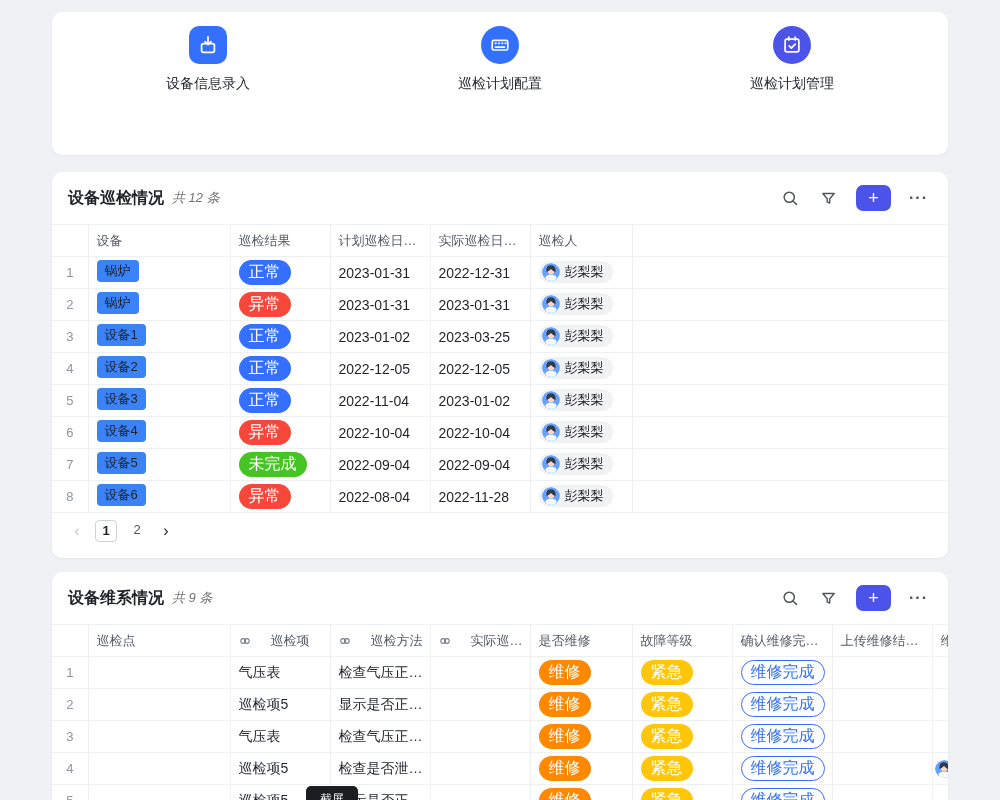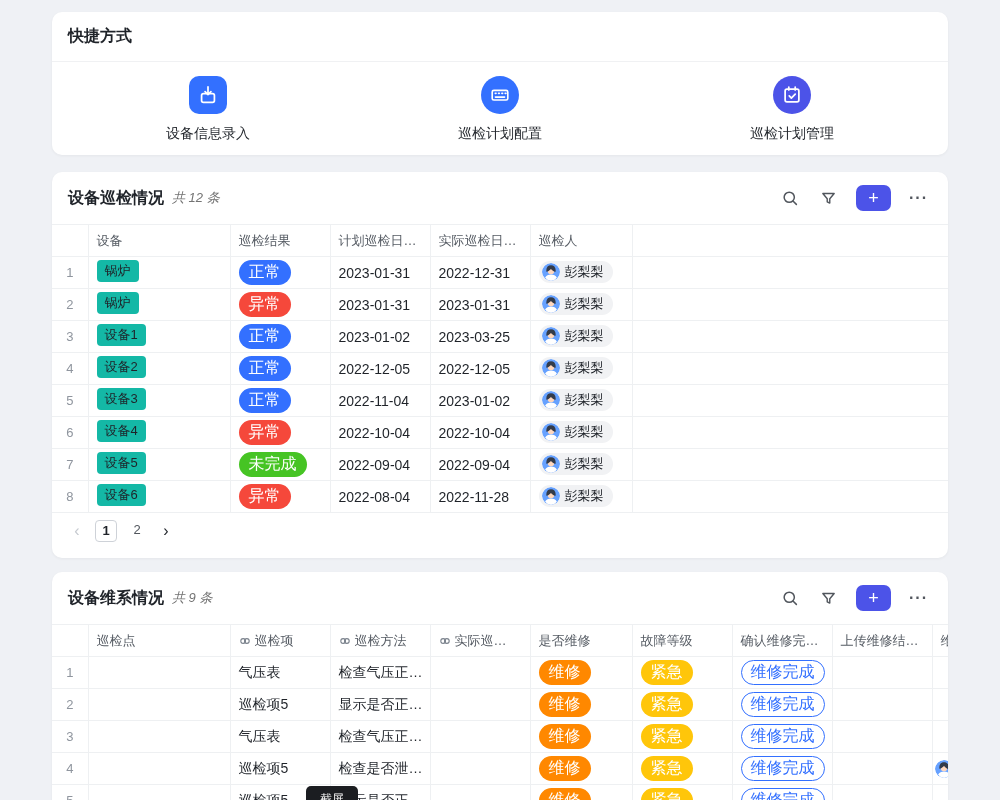--- a/index.html
+++ b/index.html
@@ -38,24 +38,24 @@
   .add-btn { width: 35px; height: 26px; border: none; border-radius: 7px; color: #fff; font-size: 18px; line-height: 24px; display: flex; align-items: center; justify-content: center; cursor: pointer; }
   .more-btn { font-size: 16px; font-weight: 700; color: #51565d; letter-spacing: 1px; cursor: pointer; }
 
   table { width: 100%; border-collapse: collapse; table-layout: fixed; }
   th, td { border: 1px solid #eef0f2; height: 32px; padding: 0 8px; text-align: left; overflow: hidden; white-space: nowrap; vertical-align: middle; }
   tr > *:first-child { border-left: none; }
   tr > *:last-child { border-right: none; }
   th { font-size: 13px; font-weight: 400; color: #555b63; background: #fff; }
   td { font-size: 14px; color: #1f2329; }
   td.num, th.num { text-align: center; color: #8f959e; font-size: 13px; }
-  .th-inner { display: inline-flex; align-items: center; gap: 4px; max-width: 100%; }
+  .th-inner { display: inline-flex; align-items: center; gap: 20px; max-width: 100%; }
   .lk { width: 12px; height: 12px; flex: 0 0 auto; }
 
-  .tag { display: inline-block; background: #14b8a6; border-radius: 4px; padding: 2px 8px; font-size: 13px; max-width: 100%; overflow: hidden; }
+  .tag { display: inline-block; background: #3b82f6; border-radius: 4px; padding: 2px 8px; font-size: 13px; max-width: 100%; overflow: hidden; }
   .badge { display: inline-block; border-radius: 20px; padding: 2px 10px; font-size: 16px; font-weight: 500; color: #fff; }
   .badge.outline { background: #fff; border: 1px solid; padding: 1px 9px; }
   .person { display: inline-flex; align-items: center; gap: 5px; background: #f1f2f4; border-radius: 20px; padding: 2px 9px 2px 3px; font-size: 13px; }
   .avatar { width: 18px; height: 18px; border-radius: 50%; display: block; flex: 0 0 auto; }
   td.extra { padding: 0 0 0 2px; }
 
   .pagination { display: flex; align-items: center; gap: 9px; padding: 7px 16px; font-size: 13px; }
   .pg-arrow { width: 18px; text-align: center; font-size: 16px; color: #c6cad0; }
   .pg-arrow.enabled { color: #1f2329; cursor: pointer; }
   .pg-num { min-width: 22px; height: 22px; line-height: 20px; text-align: center; border-radius: 4px; color: #51565d; cursor: pointer; }
@@ -86,23 +86,20 @@
     <path d="m16.3 16.3 4.2 4.2" fill="none" stroke="#51565d" stroke-width="2" stroke-linecap="round"></path>
   </symbol>
   <symbol id="funnel" viewBox="0 0 24 24">
     <path d="M4 5h16l-6.2 7.3v6.2l-3.6-1.8v-4.4z" fill="none" stroke="#51565d" stroke-width="2" stroke-linejoin="round"></path>
   </symbol>
 </svg>
 
 <div class="page">
 
   <section class="card" id="card-shortcuts">
-    <div class="sc-title-row">
-      <h2>快捷方式</h2>
-    </div>
     <div class="shortcut-row">
       <div class="shortcut">
         <span class="sc-icon square" style="background-color: rgb(51, 112, 255);">
           <svg width="22" height="22" viewBox="0 0 24 24" fill="none" stroke="#fff" stroke-width="1.9" stroke-linecap="round" stroke-linejoin="round">
             <rect x="5" y="10.5" width="14" height="9.5" rx="2"></rect>
               <path d="M12 3v8.5m0 0 3.2-3.2M12 11.5 8.8 8.3"></path>
           </svg>
         </span>
         <span class="sc-label">设备信息录入</span>
       </div>

